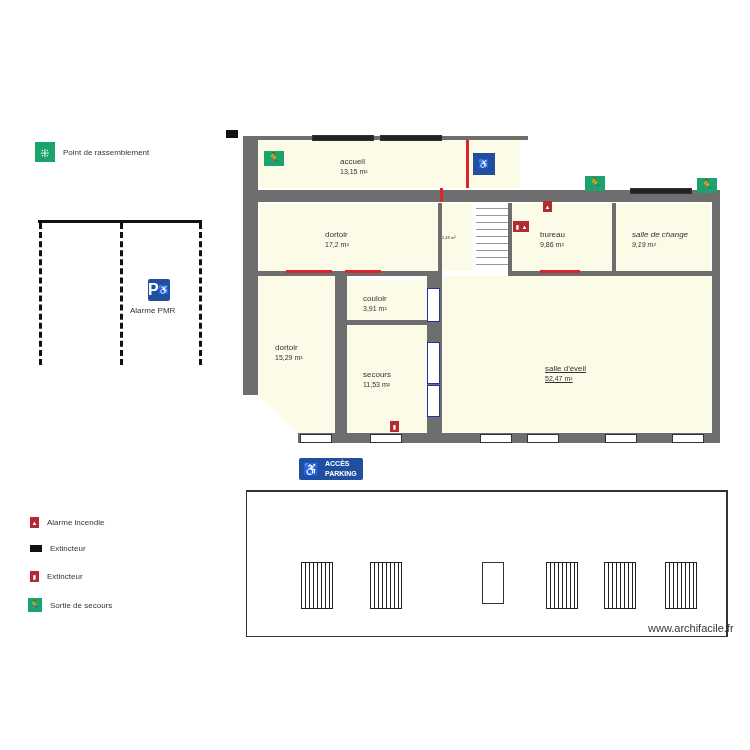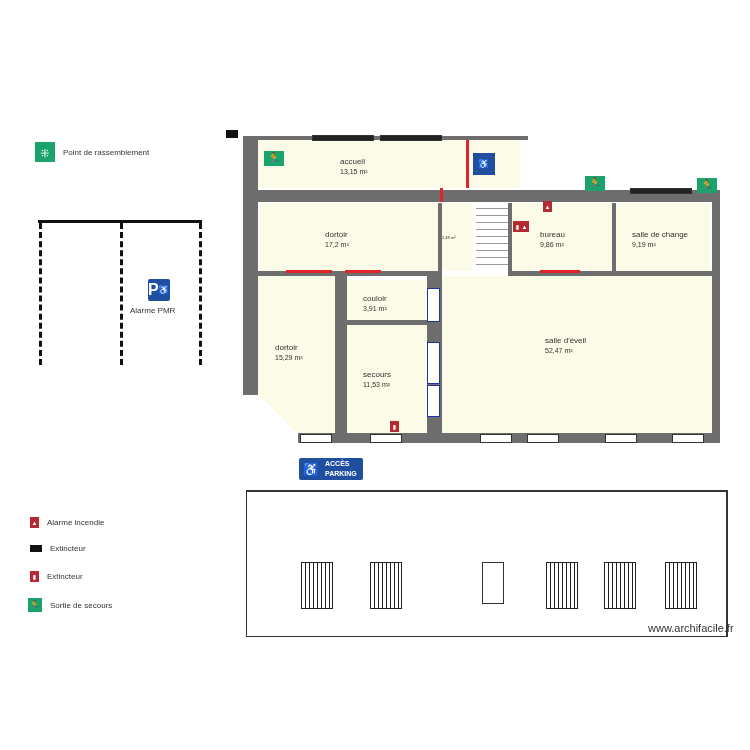--- a/index.html
+++ b/index.html
@@ -58,21 +58,21 @@
   <div class="room" style="left:442px;top:203px;width:30px;height:68px;"></div>
   <div class="rlabel" style="left:442px;top:233px;width:30px;font-size:4px;">2,48 m²</div>
 
   <div class="room" style="left:476px;top:203px;width:32px;height:68px;background:#fff;"></div>
   <div class="abs" style="left:476px;top:203px;width:32px;height:68px;background:repeating-linear-gradient(0deg,#fff 0 6px,#999 6px 7px);"></div>
 
   <div class="room" style="left:512px;top:203px;width:100px;height:68px;"></div>
   <div class="rlabel" style="left:540px;top:230px;width:50px;"><span>bureau</span><span class="rarea">9,86 m²</span></div>
 
   <div class="room" style="left:616px;top:203px;width:94px;height:68px;"></div>
-  <div class="rlabel" style="left:632px;top:230px;width:70px;"><span>salle de change</span><span class="rarea">9,19 m²</span></div>
+  <div class="rlabel" style="left:632px;top:230px;width:70px;font-style:italic;"><span>salle de change</span><span class="rarea">9,19 m²</span></div>
 
   <div class="wall" style="left:258px;top:271px;width:180px;height:5px;"></div>
   <div class="wall" style="left:438px;top:203px;width:4px;height:233px;"></div>
   <div class="wall" style="left:508px;top:203px;width:4px;height:78px;"></div>
   <div class="wall" style="left:612px;top:203px;width:4px;height:78px;"></div>
   <div class="wall" style="left:512px;top:271px;width:200px;height:5px;"></div>
 
   <div class="room" style="left:258px;top:276px;width:77px;height:157px;clip-path:polygon(0 0,100% 0,100% 100%,50% 100%,0 75%);"></div>
   <div class="rlabel" style="left:275px;top:343px;width:50px;"><span>dortoir</span><span class="rarea">15,29 m²</span></div>
 
@@ -80,21 +80,21 @@
 
   <div class="room" style="left:347px;top:280px;width:80px;height:40px;"></div>
   <div class="rlabel" style="left:363px;top:294px;width:50px;"><span>couloir</span><span class="rarea">3,91 m²</span></div>
   <div class="wall" style="left:347px;top:320px;width:80px;height:5px;"></div>
   <div class="wall" style="left:427px;top:276px;width:11px;height:160px;"></div>
 
   <div class="room" style="left:347px;top:325px;width:80px;height:108px;"></div>
   <div class="rlabel" style="left:363px;top:370px;width:50px;"><span>secours</span><span class="rarea">11,53 m²</span></div>
 
   <div class="room" style="left:442px;top:276px;width:270px;height:157px;"></div>
-  <div class="rlabel" style="left:545px;top:336px;width:70px;"><span>salle d'éveil</span><span class="rarea">52,47 m²</span></div>
+  <div class="rlabel" style="left:545px;top:364px;width:70px;text-decoration:underline;"><span>salle d'éveil</span><span class="rarea">52,47 m²</span></div>
 
   <div class="reddoor" style="left:286px;top:270px;width:46px;height:3px;"></div>
   <div class="reddoor" style="left:345px;top:270px;width:36px;height:3px;"></div>
   <div class="reddoor" style="left:540px;top:270px;width:40px;height:3px;"></div>
   <div class="reddoor" style="left:466px;top:140px;width:3px;height:48px;"></div>
   <div class="reddoor" style="left:440px;top:188px;width:3px;height:14px;"></div>
 
   <div class="bluewin" style="left:427px;top:288px;width:11px;height:32px;"></div>
   <div class="bluewin" style="left:427px;top:342px;width:11px;height:40px;"></div>
   <div class="bluewin" style="left:427px;top:385px;width:11px;height:30px;"></div>

